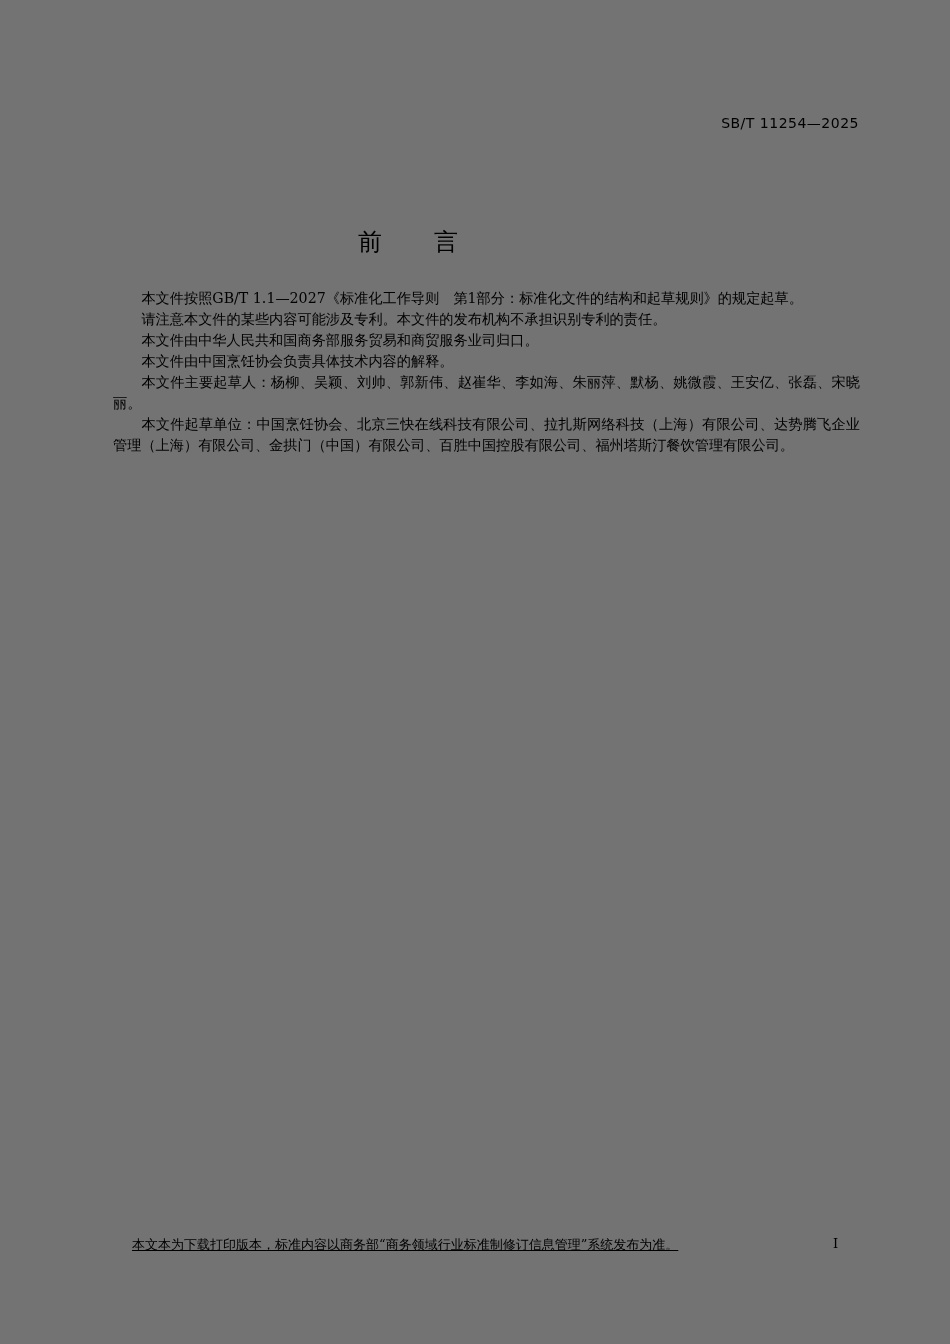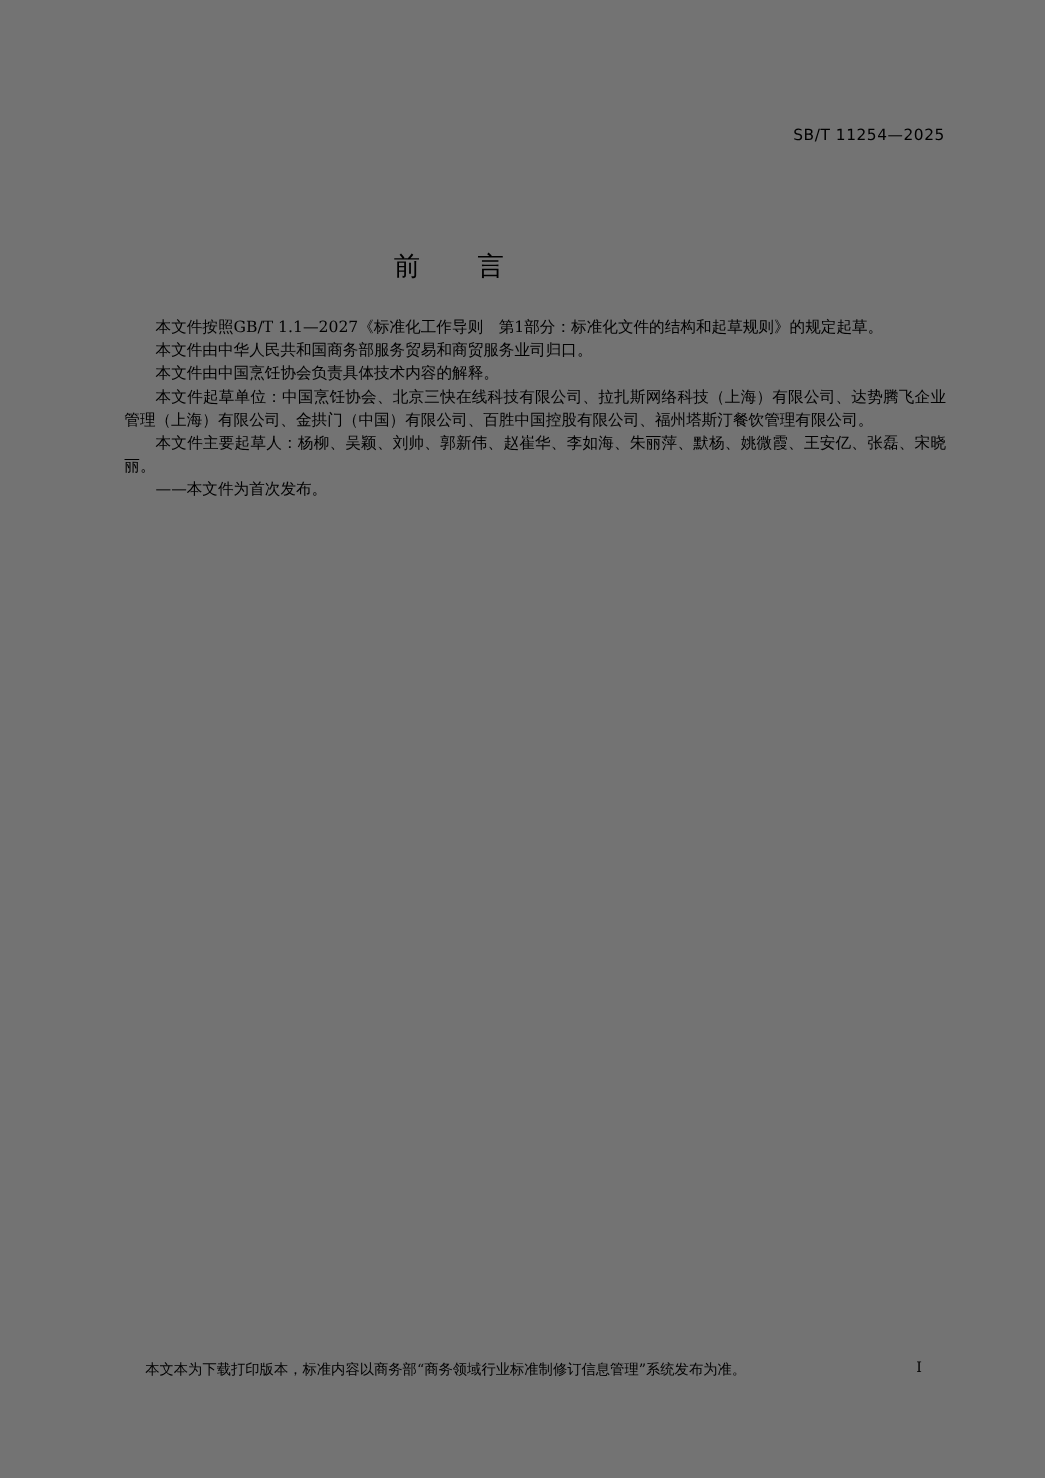--- a/index.html
+++ b/index.html
@@ -55,42 +55,43 @@
     }
     .para {
       margin: 0;
       text-indent: 2em;
     }
     .footer {
       position: absolute;
       top: 1236px;
       left: 132px;
       font-size: 13px;
+      text-decoration: underline;
     }
     .page-num {
       position: absolute;
       top: 1236px;
       left: 833px;
       font-size: 13px;
     }
   </style>
 </head>
 <body>
 
 <div class="page">
   <div class="std-number">SB/T 11254—2025</div>
 
   <div class="title">
     <span>前</span><span class="t-gap"></span><span>言</span>
   </div>
 
   <div class="body-text">
     <p class="para">本文件按照GB/T 1.1—2027《标准化工作导则　第1部分：标准化文件的结构和起草规则》的规定起草。</p>
+    <p class="para">请注意本文件的某些内容可能涉及专利。本文件的发布机构不承担识别专利的责任。</p>
     <p class="para">本文件由中华人民共和国商务部服务贸易和商贸服务业司归口。</p>
     <p class="para">本文件由中国烹饪协会负责具体技术内容的解释。</p>
+    <p class="para">本文件主要起草人：杨柳、吴颖、刘帅、郭新伟、赵崔华、李如海、朱丽萍、默杨、姚微霞、王安亿、张磊、宋晓丽。</p>
     <p class="para">本文件起草单位：中国烹饪协会、北京三快在线科技有限公司、拉扎斯网络科技（上海）有限公司、达势腾飞企业管理（上海）有限公司、金拱门（中国）有限公司、百胜中国控股有限公司、福州塔斯汀餐饮管理有限公司。</p>
-    <p class="para">本文件主要起草人：杨柳、吴颖、刘帅、郭新伟、赵崔华、李如海、朱丽萍、默杨、姚微霞、王安亿、张磊、宋晓丽。</p>
-    <p class="para">——本文件为首次发布。</p>
   </div>
 
   <div class="footer">本文本为下载打印版本，标准内容以商务部“商务领域行业标准制修订信息管理”系统发布为准。</div>
   <div class="page-num">I</div>
 </div>
 
 </body></html>

